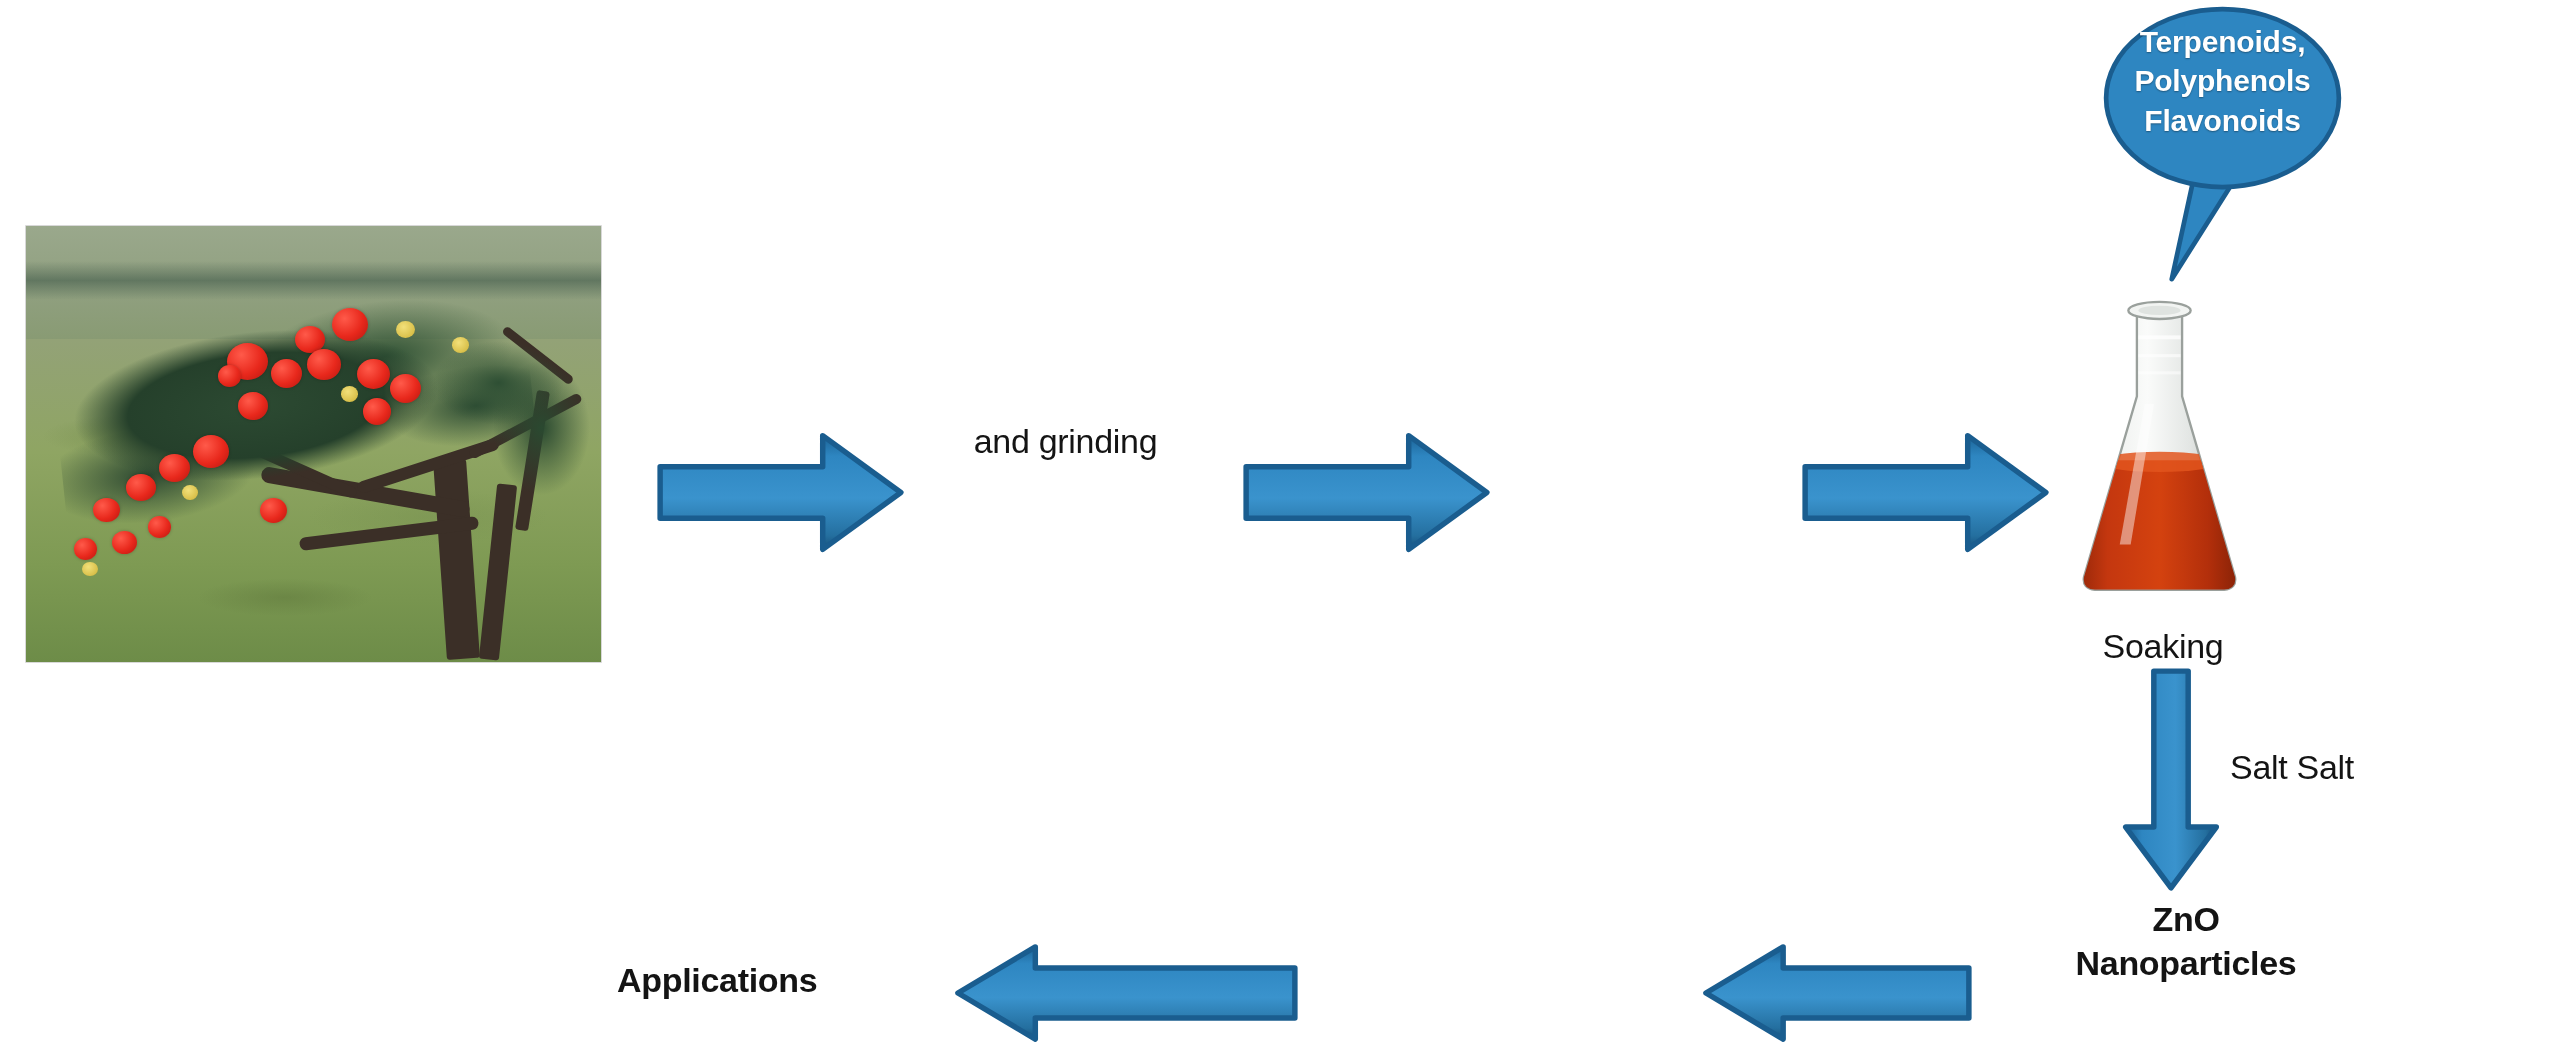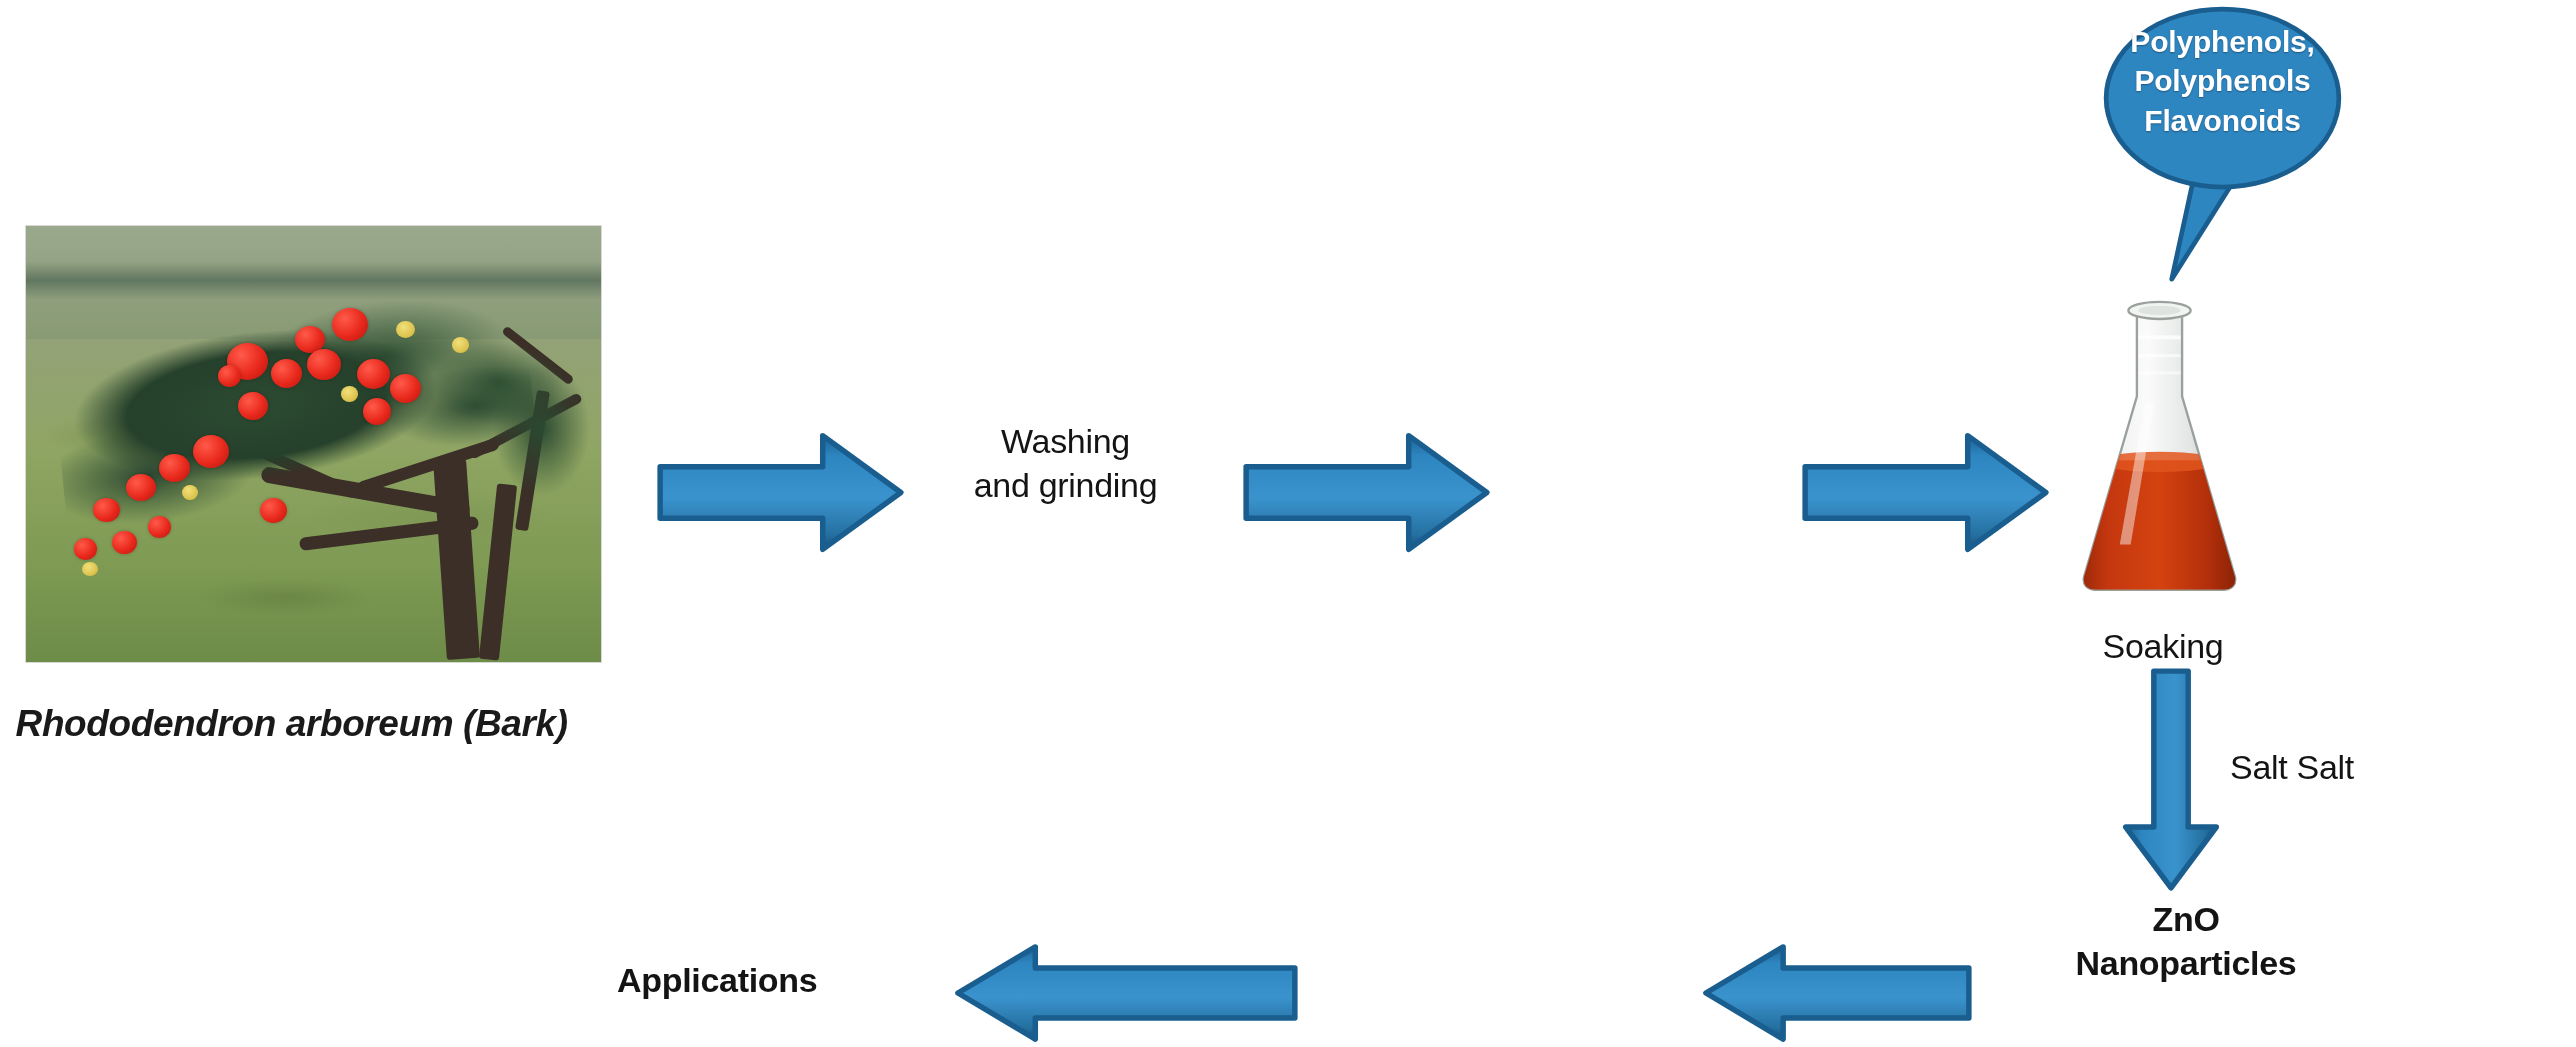--- a/index.html
+++ b/index.html
@@ -198,39 +198,37 @@
     <div class="flower" style="left:234px; top:272px; width:26.5px; height:25px;"></div>
     <div class="flower" style="left:48px;  top:312px; width:23.4px; height:22px;"></div>
     <div class="flower" style="left:192px; top:139px; width:23.4px; height:22px;"></div>
     <div class="bud" style="left:370px; top:95px; width:19px; height:17px;"></div>
     <div class="bud" style="left:315px; top:160px; width:17px; height:15.6px;"></div>
     <div class="bud" style="left:156px; top:259px; width:15.6px; height:15px;"></div>
     <div class="bud" style="left:426px; top:111px; width:17px; height:15.6px;"></div>
     <div class="bud" style="left:56px;  top:336px; width:15.6px; height:14px;"></div>
   </div>
 
-  <div class="plant-caption">Rhododendron arboreum  (Bark)</div>
 
   <div class="arrow" style="left:657px; top:431px; width:247px; height:123px;">
     <svg viewBox="0 0 316 158" preserveAspectRatio="none">
       <defs>
         <linearGradient id="gR1" x1="0" y1="0" x2="0" y2="1">
           <stop offset="0%" stop-color="#1b6396"></stop>
           <stop offset="18%" stop-color="#2e86c1"></stop>
           <stop offset="55%" stop-color="#3a93cd"></stop>
           <stop offset="88%" stop-color="#246f9f"></stop>
           <stop offset="100%" stop-color="#17507a"></stop>
         </linearGradient>
       </defs>
       <polygon points="4,46 212,46 212,6 312,79 212,152 212,112 4,112" fill="url(#gR1)" stroke="#1a5d8f" stroke-width="7" stroke-linejoin="round"></polygon>
     </svg>
   </div>
 
   <div class="step-label" style="left:921px; top:419px; width:289px;">
-    <div>Washing</div>
     <div>and grinding</div>
   </div>
 
   <div class="arrow" style="left:1243px; top:431px; width:247px; height:123px;">
     <svg viewBox="0 0 316 158" preserveAspectRatio="none">
       <defs>
         <linearGradient id="gR2" x1="0" y1="0" x2="0" y2="1">
           <stop offset="0%" stop-color="#1b6396"></stop>
           <stop offset="18%" stop-color="#2e86c1"></stop>
           <stop offset="55%" stop-color="#3a93cd"></stop>
@@ -257,21 +255,21 @@
       <polygon points="4,46 212,46 212,6 312,79 212,152 212,112 4,112" fill="url(#gR3)" stroke="#1a5d8f" stroke-width="7" stroke-linejoin="round"></polygon>
     </svg>
   </div>
 
   <div class="bubble">
     <svg viewBox="0 0 306 360" preserveAspectRatio="none">
       <path d="M 118 212 L 88 350 L 165 228 Z" fill="#2e86c1" stroke="#1a5d8f" stroke-width="6" stroke-linejoin="round"></path>
       <ellipse cx="153" cy="118" rx="149" ry="114" fill="#2e86c1" stroke="#1a5d8f" stroke-width="6"></ellipse>
     </svg>
     <div class="bubble-text">
-      <div>Polyphenols,</div>
+      <div>Terpenoids,</div>
       <div>Polyphenols</div>
       <div>Flavonoids</div>
     </div>
   </div>
 
   <div class="flask-wrap">
     <svg viewBox="0 0 222 410" preserveAspectRatio="none">
       <defs>
         <linearGradient id="glassG" x1="0" y1="0" x2="1" y2="0">
           <stop offset="0%" stop-color="#c9ccc8"></stop>

